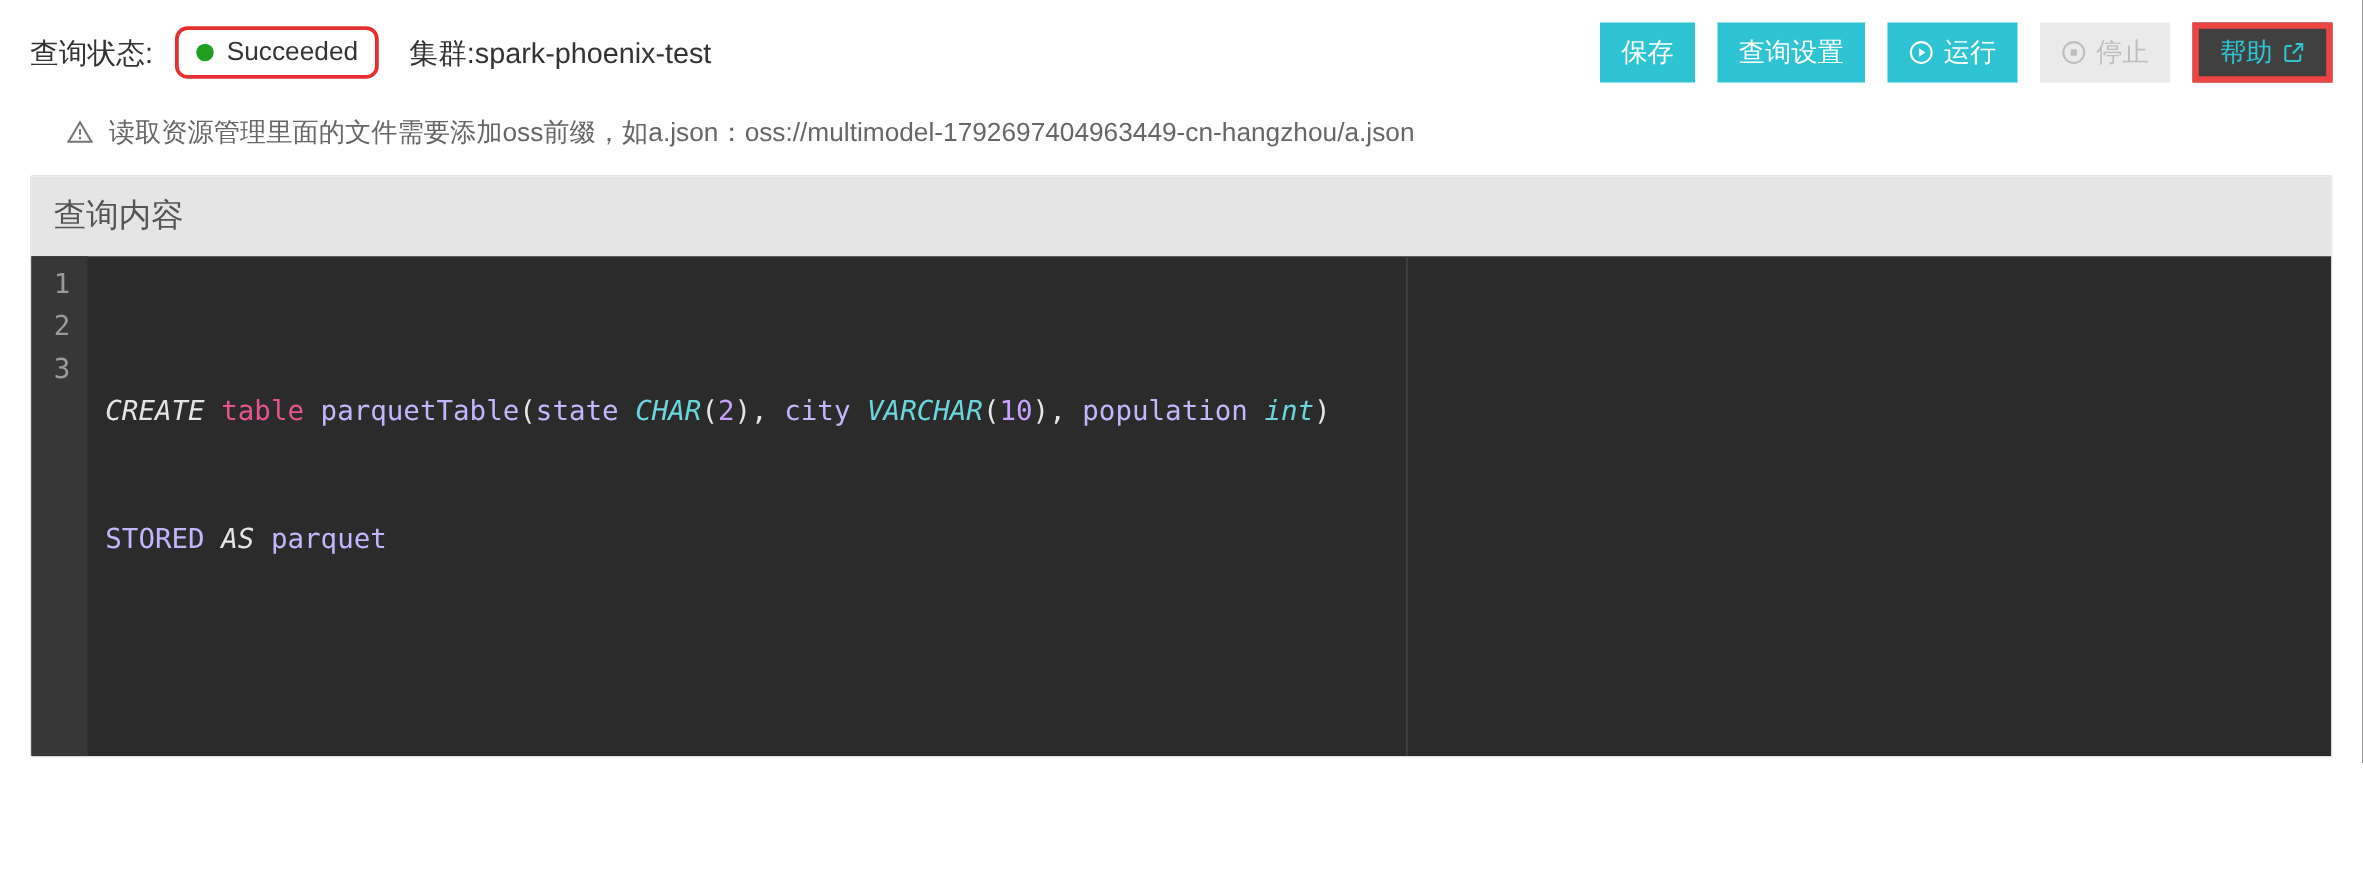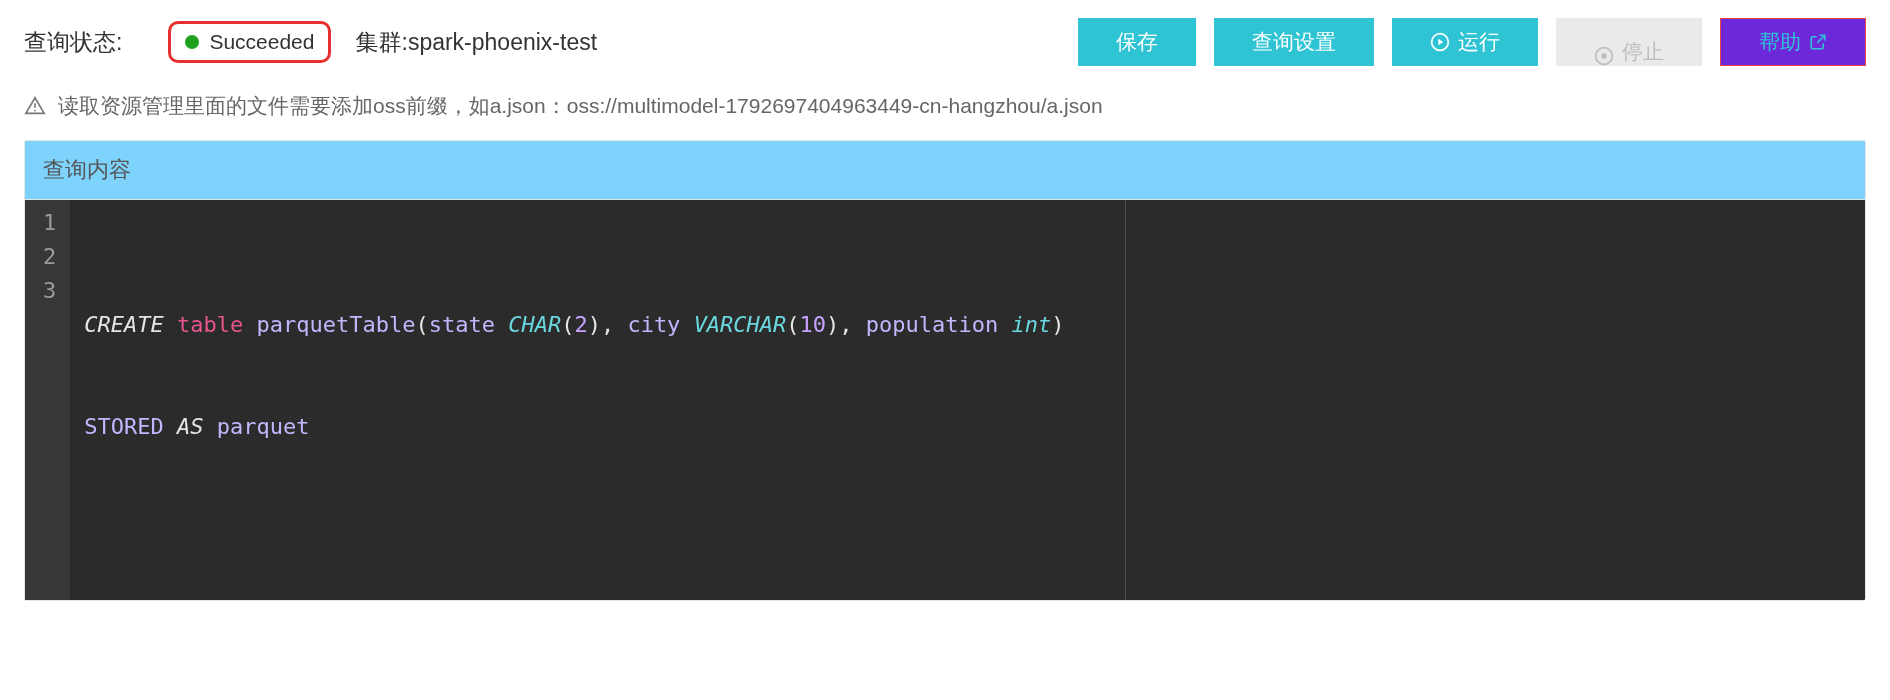--- a/index.html
+++ b/index.html
@@ -23,90 +23,89 @@
     font-size: 23px;
   }
   .status-badge {
     display: inline-flex;
     align-items: center;
     gap: 10px;
     border: 3px solid #e5302f;
     border-radius: 10px;
     padding: 6px 14px;
     font-size: 21px;
-    margin-left: 28px;
   }
   .status-dot {
     width: 14px;
     height: 14px;
     border-radius: 50%;
     background: #1fa120;
     display: inline-block;
   }
   .cluster-label {
     color: #333;
     font-size: 23px;
     margin-left: 6px;
   }
   .toolbar-spacer { flex: 1; }
   .btn {
     display: inline-flex;
     align-items: center;
     justify-content: center;
     gap: 8px;
     height: 48px;
-    padding: 0 38px;
+    padding: 0 17px;
     font-size: 21px;
     border: none;
     cursor: pointer;
     color: #fff;
     background: #2ec4d4;
   }
   .btn.disabled {
     background: #eaeaea;
     color: #bdbdbd;
     cursor: not-allowed;
-    align-items: flex-end;
   }
   .btn.outline {
-    background: #6d28d9;
+    background: #404040;
     color: #2ec4d4;
-    border: 1px solid #ef4444;
+    border: 5px solid #ef4444;
   }
   .btn-icon {
     display: inline-flex;
     align-items: center;
     justify-content: center;
   }
   .btn-icon svg { display: block; }
 
   
   .note-row {
     display: flex;
     align-items: center;
     gap: 12px;
     padding: 12px 24px 20px 24px;
     color: #666;
     font-size: 21px;
+    margin-left: 29px;
   }
   .warn-icon svg { display: block; }
 
   
   .editor-wrap {
     margin: 0 24px 0 24px;
     border: 1px solid #e5e5e5;
     border-radius: 2px;
     overflow: hidden;
   }
   .editor-title {
     padding: 14px 18px;
     color: #555;
-    font-size: 22px;
+    font-size: 26px;
     border-bottom: 1px solid #e5e5e5;
-    background: #7dd3fc;
+    background: #e5e5e5;
     font-family: Liberation Mono, monospace;
   }
   .editor {
     background: #2b2b2b;
     position: relative;
     display: flex;
     font-family: "Menlo", "Consolas", "DejaVu Sans Mono", monospace;
     font-size: 22px;
     line-height: 34px;
     min-height: 400px;

